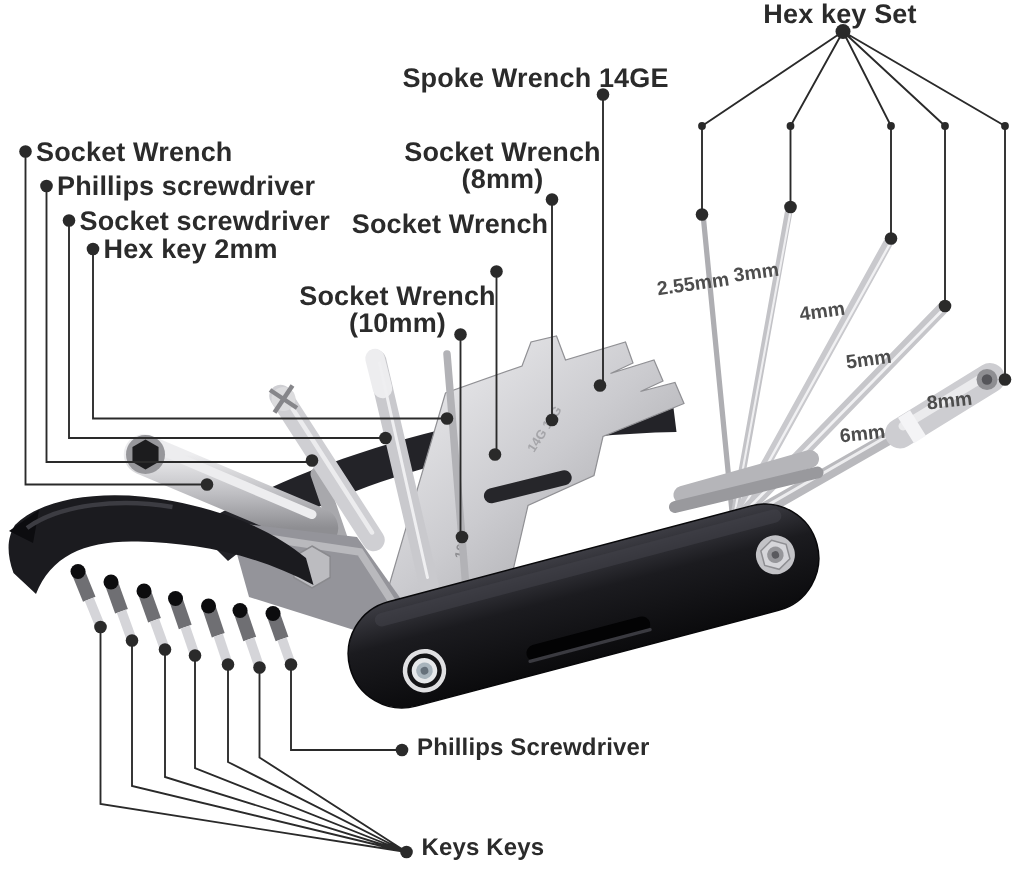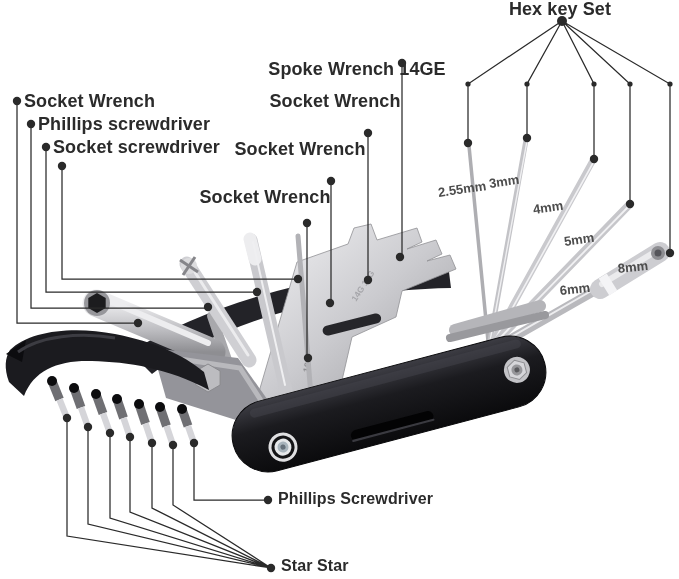--- a/index.html
+++ b/index.html
@@ -221,41 +221,44 @@
       <circle cx="110" cy="433" r="4.2"></circle>
         <circle cx="130" cy="437" r="4.2"></circle>
       <circle cx="152" cy="443" r="4.2"></circle>
         <circle cx="173" cy="445" r="4.2"></circle>
       <circle cx="194" cy="443" r="4.2"></circle>
     </g>
   </svg>
 
   <div class="lbl lbl--center" style="left:560px;top:0px">Hex key Set</div>
 
-  <div class="lbl lbl--center" style="left:357px;top:60px">Spoke Wrench 14GE</div>
+  <div class="lbl lbl--center" style="left:357px;top:43px">Spoke Wrench 14GE</div>
 
   <div class="lbl lbl--center" style="left:335px;top:92px">
     <div>Socket Wrench</div>
+    <div>(8mm)</div>
   </div>
 
   <div class="lbl lbl--center" style="left:300px;top:140px">
     <div>Socket Wrench</div>
   </div>
 
   <div class="lbl lbl--center" style="left:265px;top:188px">
     <div>Socket Wrench</div>
+    <div>(10mm)</div>
   </div>
 
   <div class="lbl" style="left:24px;top:92px">Socket Wrench</div>
   <div class="lbl" style="left:38px;top:115px">Phillips screwdriver</div>
   <div class="lbl" style="left:53px;top:138px">Socket screwdriver</div>
+  <div class="lbl" style="left:69px;top:157px">Hex key 2mm</div>
 
   <div class="size-lbl" style="left:437px;top:185px;transform:rotate(-8deg)">2.55mm</div>
   <div class="size-lbl" style="left:488px;top:176px;transform:rotate(-8deg)">3mm</div>
   <div class="size-lbl" style="left:532px;top:202px;transform:rotate(-8deg)">4mm</div>
   <div class="size-lbl" style="left:563px;top:234px;transform:rotate(-8deg)">5mm</div>
   <div class="size-lbl" style="left:617px;top:261px;transform:rotate(-6deg)">8mm</div>
   <div class="size-lbl" style="left:559px;top:283px;transform:rotate(-6deg)">6mm</div>
 
   <div class="lbl lbl--lg" style="left:278px;top:490px">Phillips Screwdriver</div>
-  <div class="lbl lbl--lg" style="left:281px;top:557px">Star Star</div>
+  <div class="lbl lbl--lg" style="left:281px;top:557px">Keys Keys</div>
 
 </div>
 
 </body></html>

